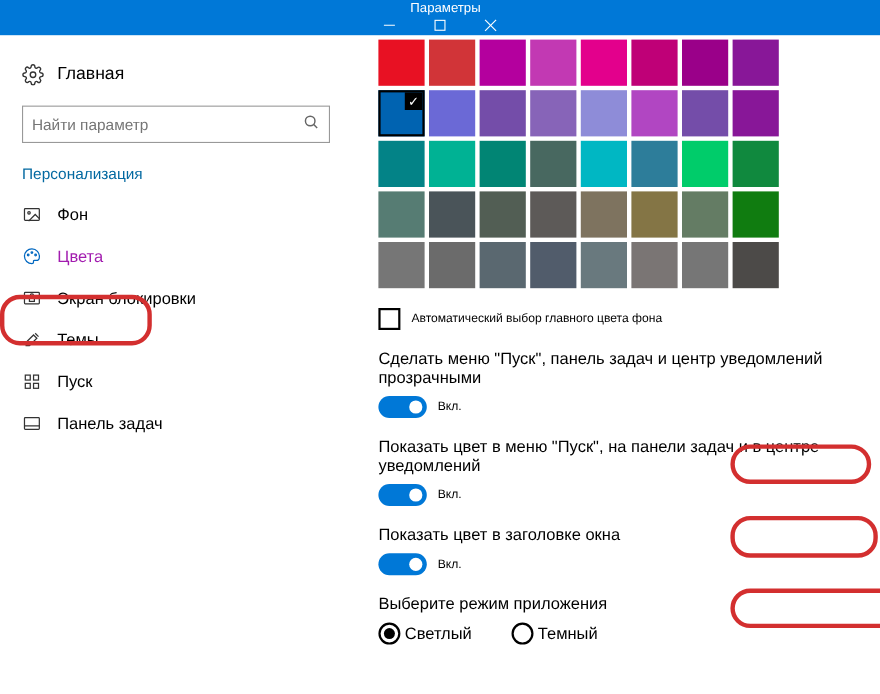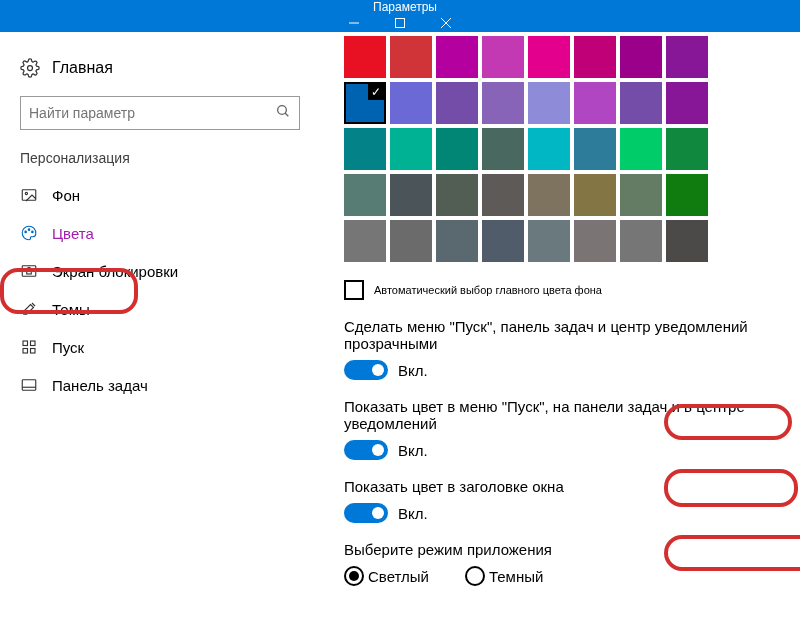--- a/index.html
+++ b/index.html
@@ -10,21 +10,21 @@
   .win-btn { width: 46px; display:flex; align-items:center; justify-content:center; font-size:12px; color:#fff; }
   .win-btn svg { stroke:#fff; }
 
   .content { display:flex; height: calc(631px - 32px); }
   .sidebar { width: 320px; padding: 16px 0 0 0; border-right: none; position:relative; }
   .home { display:flex; align-items:center; gap:12px; padding: 10px 20px 18px 20px; font-size:16px; }
   .home .gear { width:20px; height:20px; }
   .search-wrap { margin: 0 20px 16px 20px; border:1px solid #999; height:34px; display:flex; align-items:center; padding:0 8px; }
   .search-wrap input { border:none; outline:none; flex:1; font-size:14px; color:#666; }
   .search-wrap .mag { color:#555; }
-  .category-label { padding: 4px 20px 10px 20px; color:#404040; font-size:14px; }
+  .category-label { padding: 4px 20px 10px 20px; color:#0369a1; font-size:14px; }
   .nav-item { display:flex; align-items:center; gap:14px; padding:10px 20px; font-size:15px; color:#000; }
   .nav-item .nav-icon { width:18px; height:18px; display:flex; align-items:center; justify-content:center; }
   .nav-item.active { color:#a21caf; position:relative; }
   .nav-item.active .nav-icon svg { stroke:#0067c0; }
   .nav-item.active::before { content:""; position:absolute; left:0; top:0; bottom:0; width:4px;  }
   .highlight-ring { position:absolute; border:4px solid #d32f2f; border-radius:18px; pointer-events:none; }
   #ring-colors { left:0px; top:236px; width:138px; height:46px; }
 
   .main { flex:1; padding: 0 24px 0 24px; overflow:visible; position:relative; }
   .palette { display:grid; grid-template-columns: repeat(8, 42px); grid-auto-rows:42px; gap:4px; margin-top:4px; }
@@ -34,21 +34,21 @@
 
   .checkbox-row { display:flex; align-items:center; gap:10px; margin:18px 0 6px 0; }
   .checkbox { width:20px; height:20px; border:2px solid #000; }
   .checkbox-label { font-size:11px; }
 
   .setting-label { font-size:15px; margin-top:18px; }
 
   .toggle-row { display:flex; align-items:center; gap:10px; margin-top:8px; }
   .toggle { width:44px; height:20px; border-radius:10px; background:#0078d7; position:relative; }
   .toggle .thumb { width:12px; height:12px; border-radius:50%; background:#fff; position:absolute; right:4px; top:4px; }
-  .toggle-state { font-size:15px; }
+  .toggle-state { font-size:11px; }
 
   #ring-t1 { left:344px; top:372px; width:128px; height:36px; }
   #ring-t2 { left:344px; top:437px; width:134px; height:38px; }
   #ring-t3 { left:344px; top:503px; width:186px; height:36px; }
 
   .radio-row { display:flex; gap:36px; margin-top:8px; }
   .radio-opt { display:flex; align-items:center; gap:4px; font-size:15px; }
   .radio-circle { width:20px; height:20px; border:2px solid #000; border-radius:50%; display:flex; align-items:center; justify-content:center; }
   .radio-circle.sel::after { content:""; width:10px; height:10px; background:#000; border-radius:50%; }
 </style>

